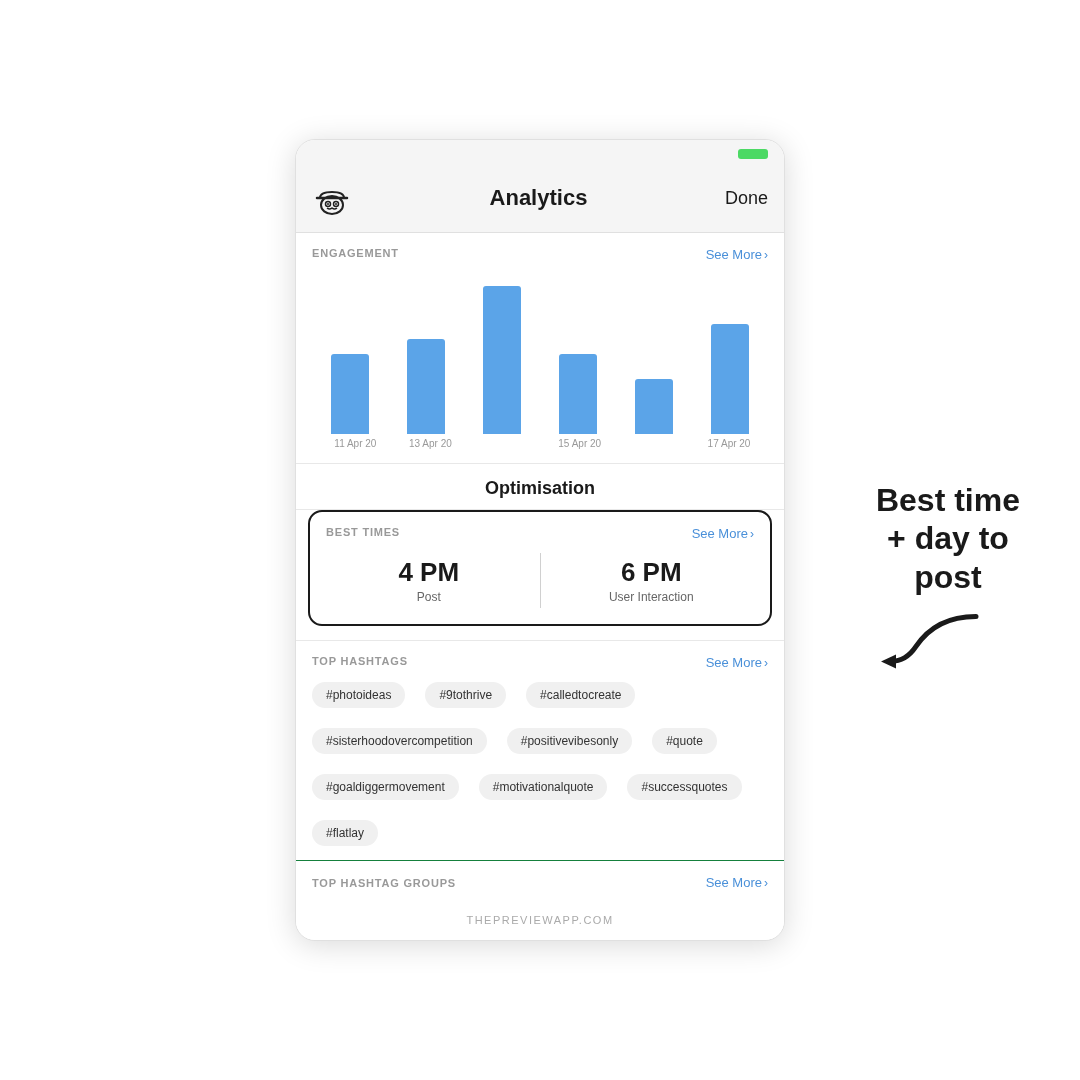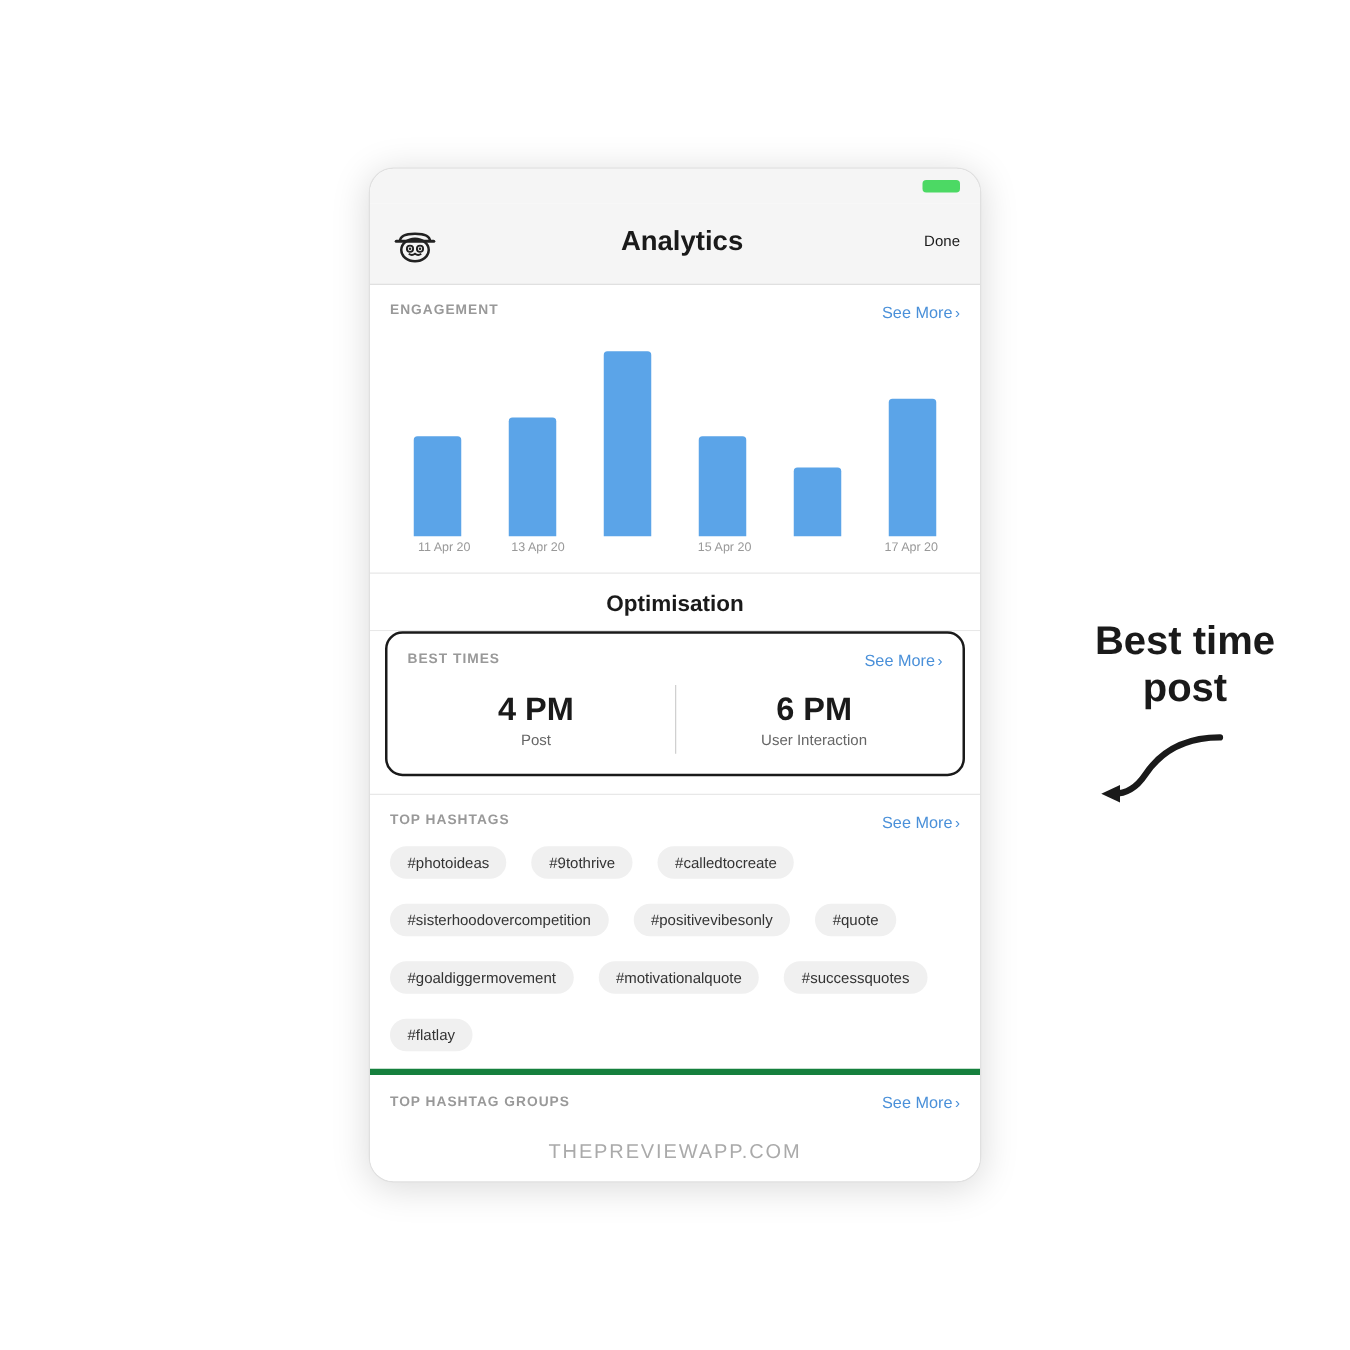--- a/index.html
+++ b/index.html
@@ -65,21 +65,21 @@
     .nav-logo {
       width: 40px;
       height: 40px;
     }
     .nav-title {
       font-size: 22px;
       font-weight: 700;
       color: #1a1a1a;
     }
     .nav-done {
-      font-size: 12px;
+      font-size: 18px;
       color: #1a1a1a;
       font-weight: 400;
       cursor: pointer;
     }
 
     
     .section {
       background: #ffffff;
       border-bottom: 1px solid #e8e8e8;
       padding: 14px 16px;
@@ -162,21 +162,21 @@
     }
     .time-sub {
       font-size: 12px;
       color: #666;
       margin-top: 2px;
     }
 
     
     .hashtags-section {
       padding: 14px 16px;
-      border-bottom: 5px solid #15803d;
+      border-bottom: 1px solid #15803d;
     }
     .hashtag-tags {
       display: flex;
       flex-wrap: wrap;
       gap: 20px;
       margin-top: 10px;
     }
     .hashtag-tag {
       background: #f0f0f0;
       border-radius: 20px;
@@ -190,21 +190,21 @@
     .bottom-section {
       padding: 14px 16px;
       display: flex;
       align-items: center;
       justify-content: space-between;
     }
 
     
     .footer-text {
       text-align: center;
-      font-size: 16px;
+      font-size: 11px;
       color: #aaa;
       letter-spacing: 1.5px;
       padding: 10px 0 14px;
       background: #fff;
     }
 
     
     .annotation {
       position: absolute;
       right: 60px;
@@ -343,20 +343,21 @@
         <span class="chevron">›</span>
       </span>
     </div>
 
     <div class="footer-text">THEPREVIEWAPP.COM</div>
 
   </div>
 
   <div class="annotation">
     <div class="annotation-text">Best time</div>
+    <div class="annotation-text">+ day to</div>
     <div class="annotation-text">post</div>
 
     <svg class="arrow-svg" width="120" height="70" viewBox="0 0 120 70">
       <path d="M100 10 Q60 10 40 40 Q30 55 15 55" stroke="#1a1a1a" stroke-width="5" fill="none" stroke-linecap="round"></path>
       <polygon points="5,55 20,48 20,62" fill="#1a1a1a"></polygon>
     </svg>
   </div>
 
 </div>
 

